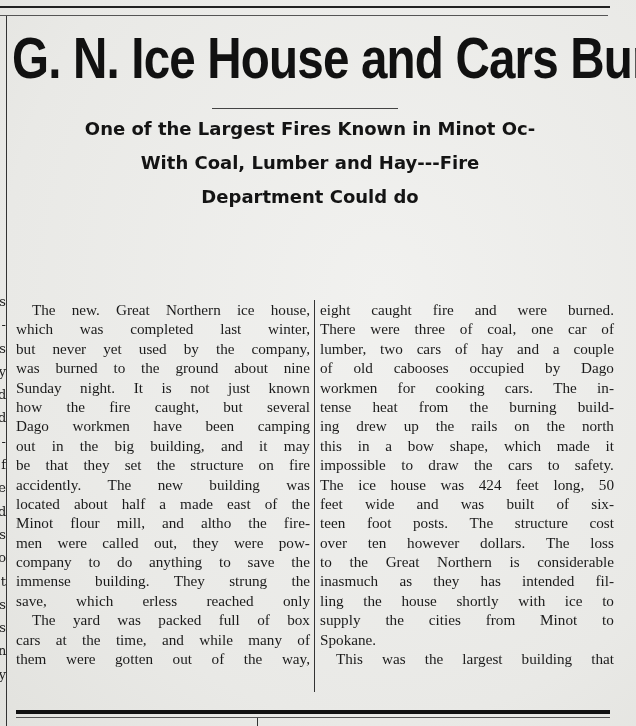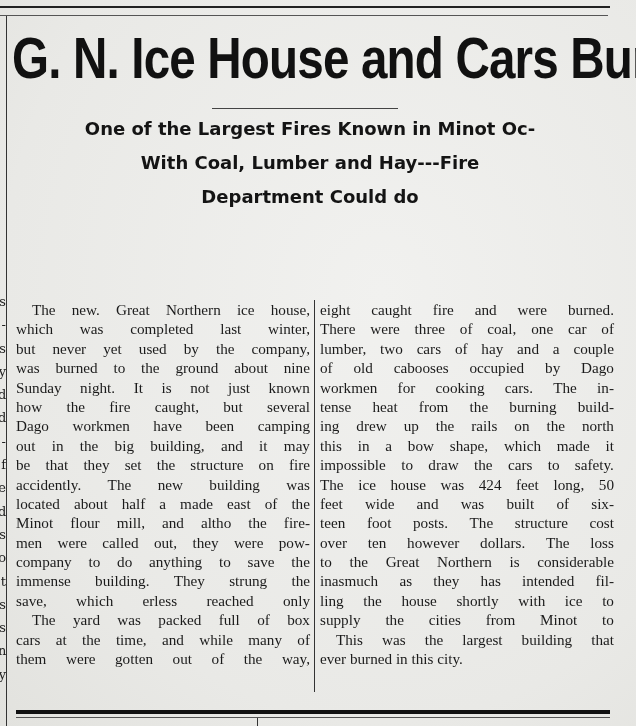--- a/index.html
+++ b/index.html
@@ -404,27 +404,27 @@
         <span>to</span>
       </div>
       <div class="line">
         <span>supply</span>
         <span>the</span>
         <span>cities</span>
         <span>from</span>
         <span>Minot</span>
         <span>to</span>
       </div>
+      <div class="line last">Spokane.</div>
       <div class="line indent">
         <span>This</span>
         <span>was</span>
         <span>the</span>
         <span>largest</span>
         <span>building</span>
         <span>that</span>
       </div>
-      <div class="line last">ever burned in this city.</div>
     </div>
 
   <div class="rule-bot1"></div>
   <div class="rule-bot2"></div>
   <div class="bot-tick"></div>
 </div>
 
 </body></html>

